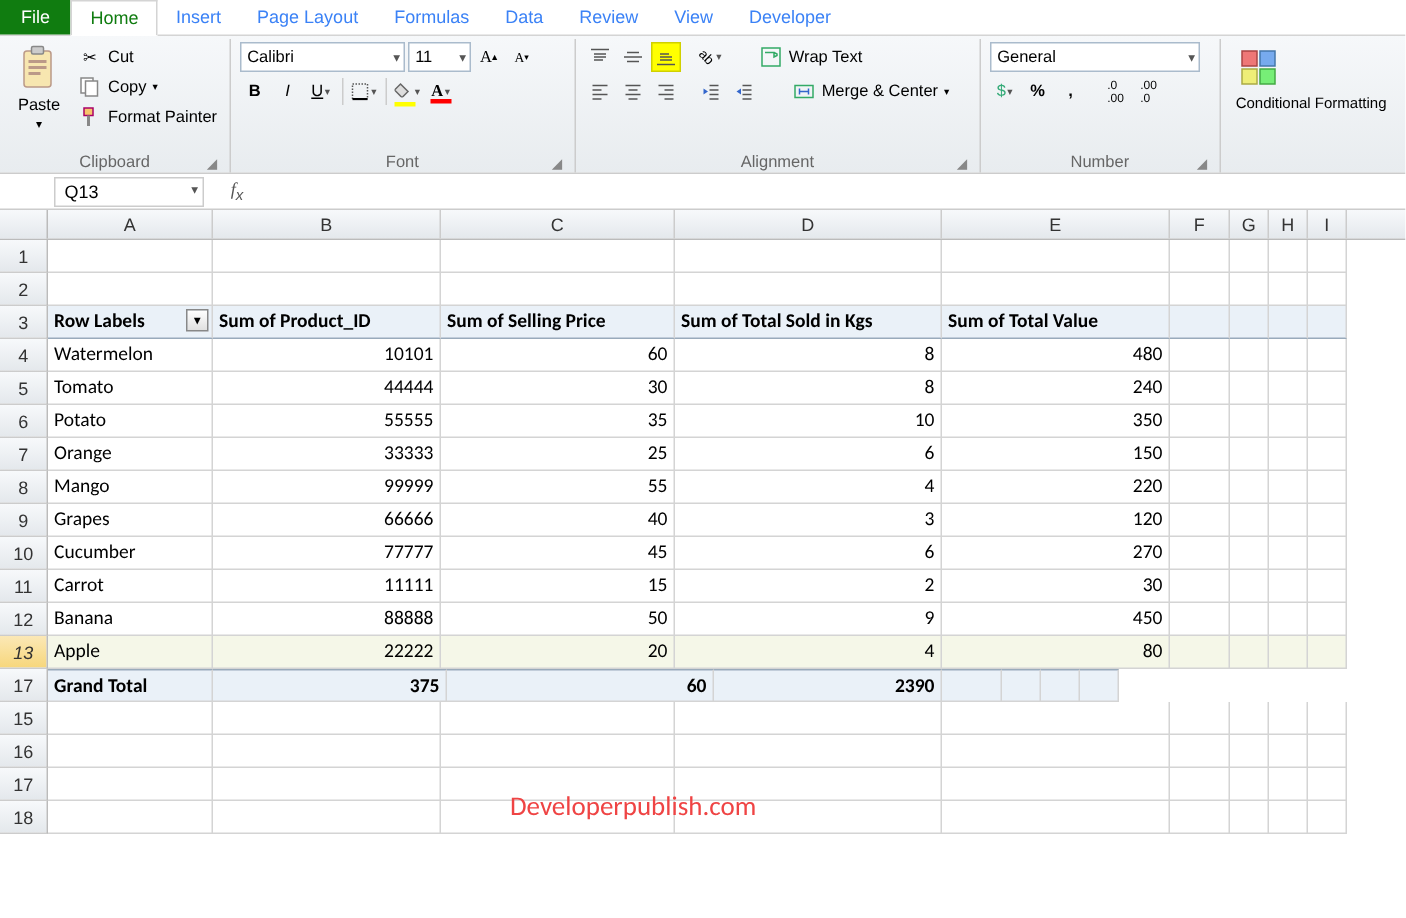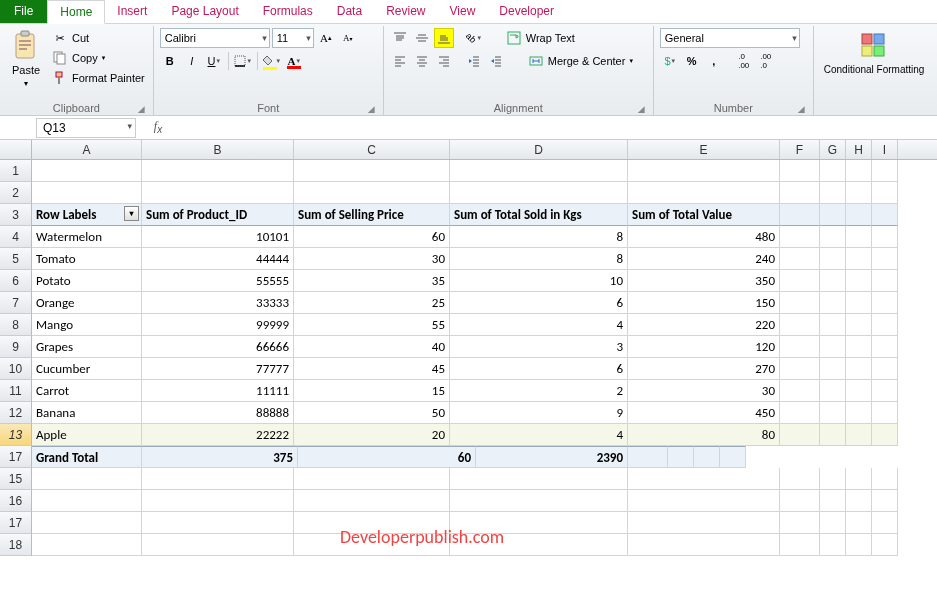--- a/index.html
+++ b/index.html
@@ -1,31 +1,31 @@
 <!DOCTYPE html>
 <html><head>
   <meta charset="utf-8">
   <style>
     * { margin: 0; padding: 0; box-sizing: border-box; font-family: 'Segoe UI', Tahoma, sans-serif; }
     body { background: #fff; font-size: 12px; overflow: hidden; width: 937px; height: 612px; }
     
     
     .tabs { display: flex; background: #fff; border-bottom: 1px solid #d4d4d4; height: 24px; }
-    .tab { padding: 4px 12px; color: #be185d; cursor: pointer; font-size: 12px; }
+    .tab { padding: 4px 12px; color: #3b82f6; cursor: pointer; font-size: 12px; }
     .tab.file { background: #107c10; color: #fff; font-weight: normal; padding: 4px 14px; }
     .tab.active { background: #fff; border: 1px solid #d4d4d4; border-bottom: 1px solid #fff; margin-bottom: -1px; color: #107c10; }
     
     
     .ribbon { display: flex; background: linear-gradient(#f6f8fa, #e8ecef); border-bottom: 1px solid #ccc; height: 92px; padding: 2px 0 0 0; }
     .group { border-right: 1px solid #ccc; padding: 2px 6px 0 6px; display: flex; flex-direction: column; justify-content: space-between; }
     .group-body { display: flex; align-items: flex-start; gap: 4px; flex: 1; }
     .group-label { text-align: center; font-size: 11px; color: #666; padding: 1px 0; position: relative; }
     .group-label .launcher { position: absolute; right: 2px; bottom: 1px; font-size: 9px; color: #888; }
     
-    .big-btn { display: flex; flex-direction: column; align-items: center; gap: 2px; padding: 2px 4px; cursor: pointer; }
+    .big-btn { display: flex; flex-direction: column; gap: 2px; padding: 2px 4px; cursor: pointer; }
     .big-btn .icon-area { width: 32px; height: 32px; display: flex; align-items: center; justify-content: center; }
     .big-btn .label { font-size: 11px; text-align: center; line-height: 1.1; }
     .small-btn { display: flex; align-items: center; gap: 4px; padding: 1px 2px; cursor: pointer; font-size: 11px; height: 20px; }
     .small-btn .icon-area { width: 16px; height: 16px; display: flex; align-items: center; justify-content: center; }
     
     .col-stack { display: flex; flex-direction: column; gap: 0; }
     .row-flex { display: flex; align-items: center; gap: 2px; }
     
     .combo { border: 1px solid #abc; background: #fff; height: 20px; font-size: 11px; padding: 1px 14px 1px 4px; position: relative; display: inline-flex; align-items: center; }
     .combo::after { content: '▾'; position: absolute; right: 2px; font-size: 9px; color: #555; }

